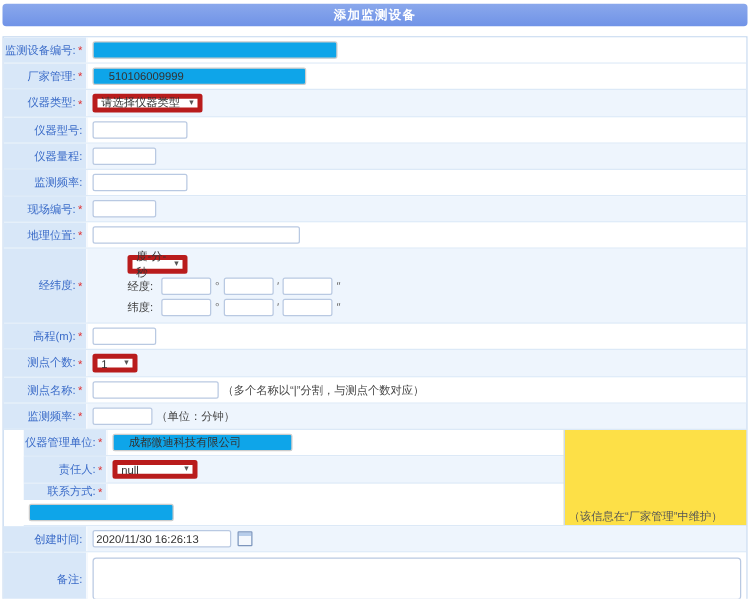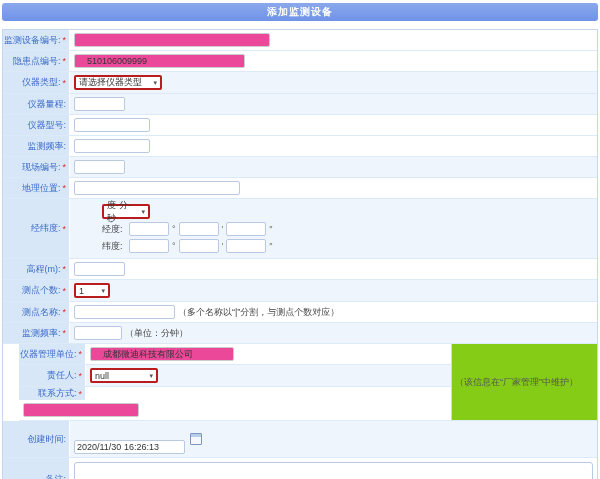--- a/index.html
+++ b/index.html
@@ -27,43 +27,43 @@
   .req{color:#e02b2b;margin-left:2px;font-size:9px;}
   .field{
     flex:1;display:flex;align-items:center;gap:3px;
     padding:3px 4px;font-size:9px;color:#333;min-height:14px;
   }
   .ipt{
     height:12px;border:1px solid #b9c9e2;border-radius:2px;
     font-size:9px;padding:0 2px;background:#fff;color:#333;
     font-family:"Liberation Sans","DejaVu Sans",sans-serif;
   }
-  .ipt.gray{background:#ec4899;border-color:#cccccc;padding-left:12px;}
+  .ipt.gray{background:#0ea5e9;border-color:#cccccc;padding-left:12px;}
   .sel{
-    height:15px;box-sizing:border-box;border:2px solid #b91c1c;border-radius:2px;
+    height:15px;box-sizing:border-box;border:4px solid #b91c1c;border-radius:2px;
     background:#fff;display:flex;align-items:center;justify-content:space-between;
     padding:0 3px;font-size:9px;color:#333;cursor:default;
   }
   .arr{font-size:7px;color:#555;margin-left:5px;line-height:1;}
   .hint{color:#444;font-size:9px;white-space:nowrap;}
   .unit{color:#666;font-size:9px;}
   .sublab{color:#444;font-size:9px;width:24px;}
   .coords{display:flex;flex-direction:column;gap:3px;padding:2px 0;}
   .coord-line{display:flex;align-items:center;gap:3px;padding-left:28px;}
   .w180{width:180px;}.w155{width:155px;}.w88{width:88px;}.w70{width:70px;}
   .w45{width:45px;}.w160{width:160px;}.w34{width:34px;}.w36{width:36px;}
   .w48{width:48px;}.w95{width:95px;}.w42{width:42px;}.w128{width:128px;}
-  .w68{width:68px;}.w100{width:100px;}.w105{width:105px;margin-top:16px;}
+  .w68{width:68px;}.w100{width:100px;}.w105{width:105px;}
   .merge{display:flex;align-items:stretch;border-bottom:1px solid #dce9f7;margin-left:16px;}
   .merge-left{flex:1;display:flex;flex-direction:column;}
   .merge-left .row{border-bottom:1px solid #dce9f7;}
   .merge-left .row:last-child{border-bottom:none;flex-direction:column;}
   .merge-right{
-    width:142px;min-width:142px;border-left:1px solid #c9daf0;background:#84cc16;
-    display:flex;align-items:center;padding-left:3px;font-size:9px;color:#555;
+    width:142px;min-width:142px;border-left:1px solid #c9daf0;background:#fde047;
+    display:flex;align-items:flex-end;padding-left:3px;font-size:9px;color:#555;
   }
   .cal-icon{
     width:10px;height:10px;border:1px solid #7d96bd;border-radius:1px;
     background:linear-gradient(#b7cdea 0 3px,#f4f8fd 3px);margin-left:2px;cursor:pointer;
   }
   .remark-field{padding:4px;}
   .ta{
     width:100%;height:34px;resize:none;border:1px solid #b9c9e2;border-radius:3px;
     font-size:9px;font-family:"Liberation Sans","DejaVu Sans",sans-serif;box-sizing:border-box;
   }
@@ -81,56 +81,56 @@
         <span>监测设备编号:</span>
           <span class="req">*</span>
       </div>
       <div class="field">
         <input class="ipt gray w180" disabled="" value="" style="">
       </div>
     </div>
 
     <div class="row">
       <div class="label">
-        <span>隐患点编号:</span>
+        <span>厂家管理:</span>
           <span class="req">*</span>
       </div>
       <div class="field">
         <input class="ipt gray w155" disabled="" value="510106009999" style="">
       </div>
     </div>
 
     <div class="row alt">
       <div class="label">
         <span>仪器类型:</span>
           <span class="req">*</span>
       </div>
       <div class="field">
         <div class="sel w88">
           <span>请选择仪器类型</span>
           <span class="arr">▾</span>
         </div>
       </div>
     </div>
 
+    <div class="row">
+      <div class="label">
+        <span>仪器型号:</span>
+      </div>
+      <div class="field">
+        <input class="ipt w70" value="" style="">
+      </div>
+    </div>
+
     <div class="row alt">
       <div class="label">
         <span>仪器量程:</span>
       </div>
       <div class="field">
         <input class="ipt w45" value="" style="">
-      </div>
-    </div>
-
-    <div class="row">
-      <div class="label">
-        <span>仪器型号:</span>
-      </div>
-      <div class="field">
-        <input class="ipt w70" value="" style="">
       </div>
     </div>
 
     <div class="row">
       <div class="label">
         <span>监测频率:</span>
       </div>
       <div class="field">
         <input class="ipt w70" value="" style="">
       </div>

